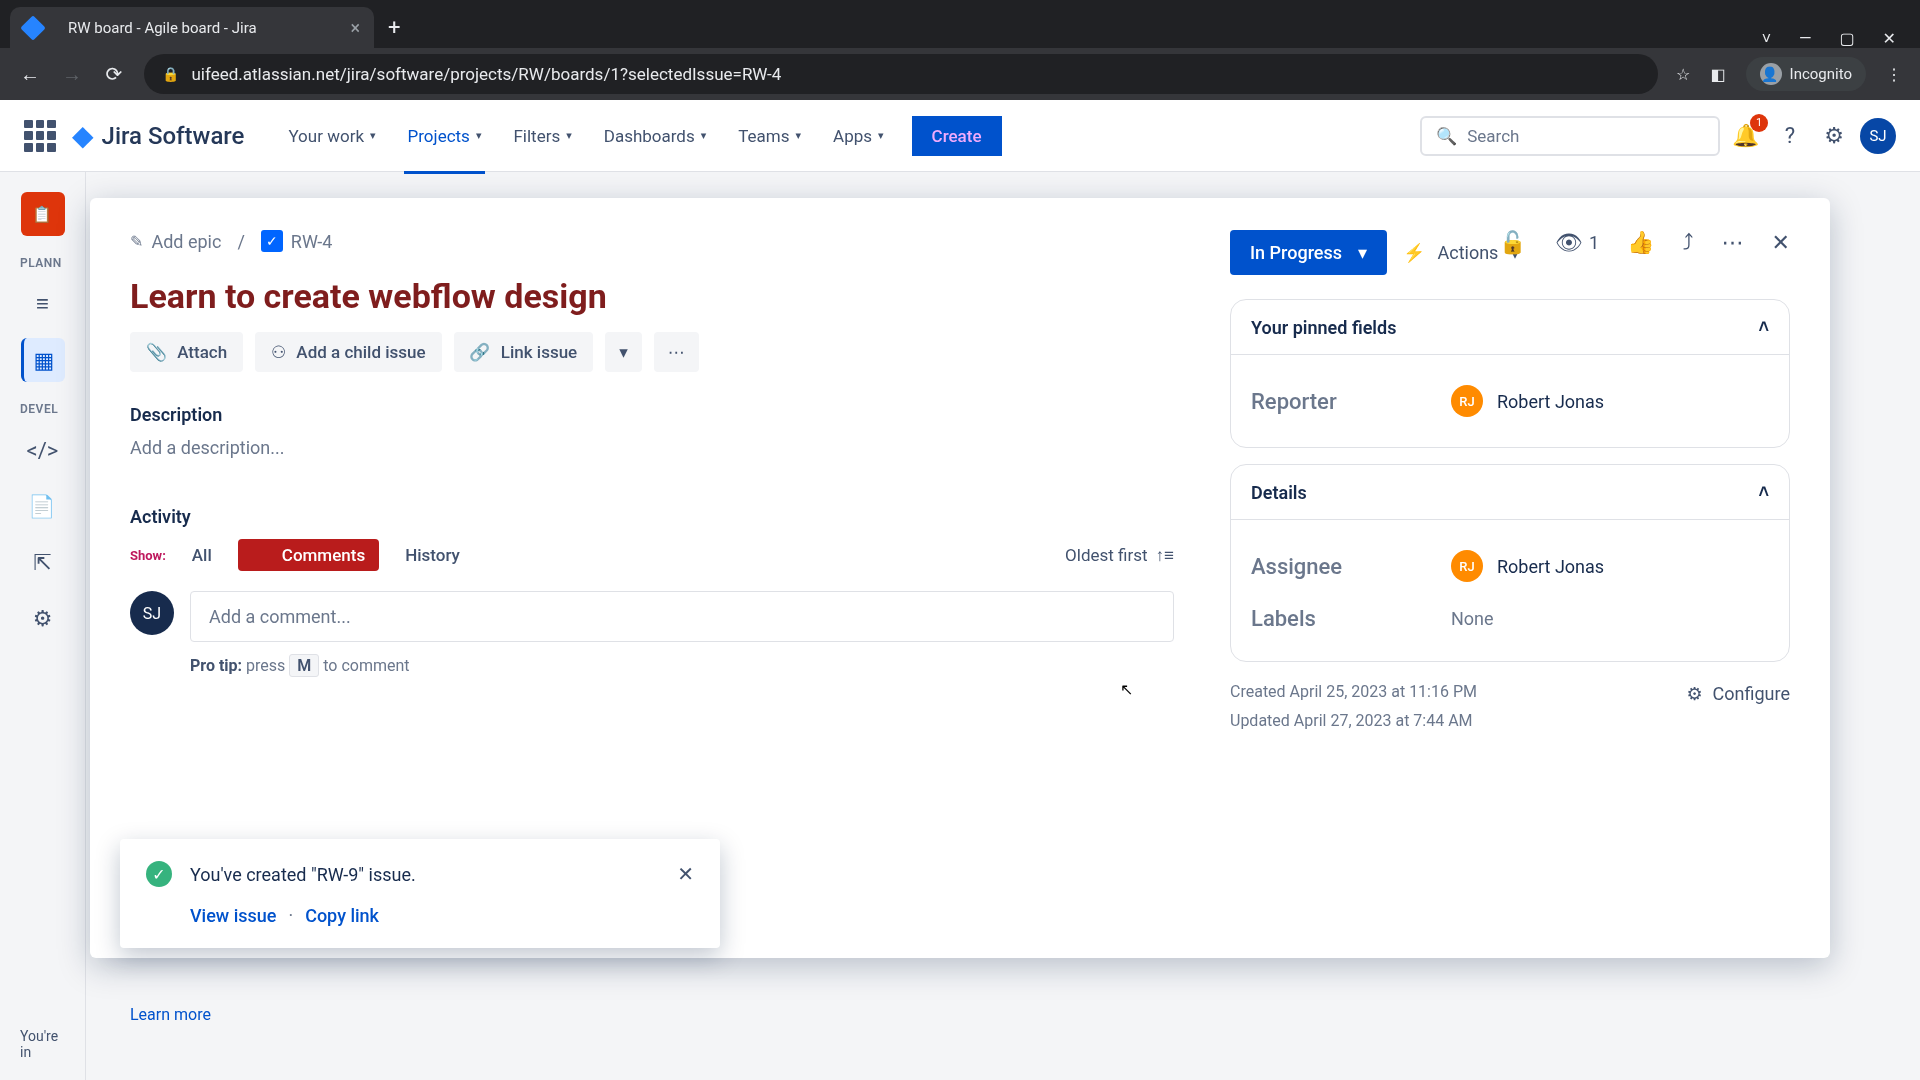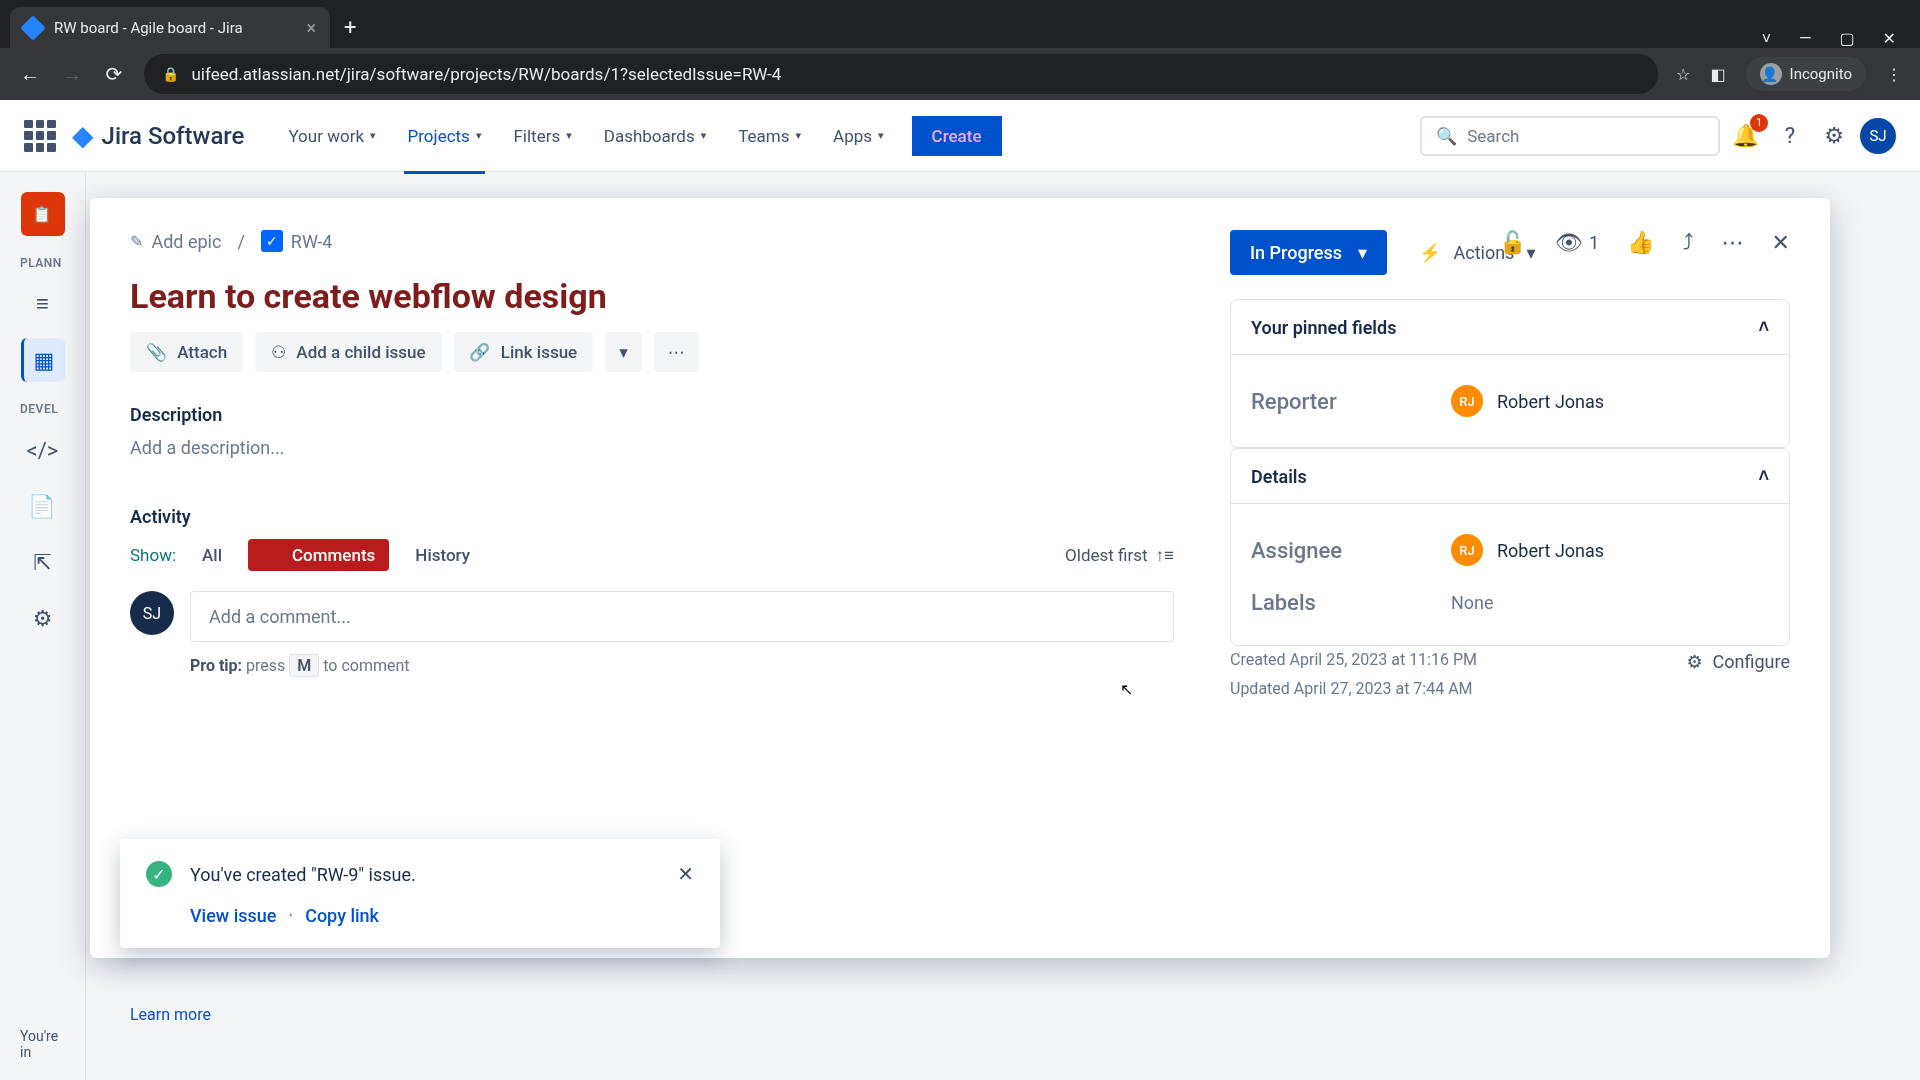--- a/index.html
+++ b/index.html
@@ -1,21 +1,21 @@
 <!DOCTYPE html>
 <html><head>
 <meta charset="utf-8">
 <style>
 * { margin: 0; padding: 0; box-sizing: border-box; font-family: -apple-system, BlinkMacSystemFont, "Segoe UI", Roboto, sans-serif; }
 body { background: #f4f5f7; overflow: hidden; width: 1920px; height: 1080px; position: relative; }
 
 
 .browser-chrome { background: #202124; height: 100px; display: flex; flex-direction: column; }
 .tab-bar { height: 48px; display: flex; align-items: flex-end; padding-left: 10px; }
-.tab { background: #35363a; color: #e8eaed; padding: 10px 14px; border-radius: 10px 10px 0 0; display: flex; align-items: center; gap: 12px; width: 320px; font-size: 15px; }
+.tab { background: #35363a; color: #e8eaed; padding: 10px 14px; border-radius: 10px 10px 0 0; display: flex; align-items: center; gap: 26px; width: 364px; font-size: 15px; }
 .tab-favicon { width: 18px; height: 18px; background: #2684ff; transform: rotate(45deg); border-radius: 2px; }
 .tab-title { flex: 1; white-space: nowrap; overflow: hidden; text-overflow: ellipsis; }
 .tab-close { color: #9aa0a6; font-size: 18px; cursor: pointer; }
 .new-tab { color: #e8eaed; font-size: 22px; padding: 8px 14px; cursor: pointer; }
 .window-controls { margin-left: auto; display: flex; gap: 28px; padding: 14px 24px 0 0; color: #e8eaed; }
 .window-controls span { cursor: pointer; font-size: 16px; }
 .addr-bar { background: #35363a; height: 52px; display: flex; align-items: center; padding: 0 18px; gap: 18px; }
 .nav-btn { color: #e8eaed; font-size: 20px; cursor: pointer; width: 24px; text-align: center; }
 .nav-btn.disabled { color: #5f6368; }
 .url-field { flex: 1; background: #202124; border-radius: 24px; padding: 10px 18px; color: #e8eaed; font-size: 17px; display: flex; align-items: center; gap: 12px; }
@@ -67,38 +67,38 @@
 .issue-title { font-size: 34px; font-weight: 700; color: #7f1d1d; margin-bottom: 16px; }
 
 .action-buttons { display: flex; gap: 12px; margin-bottom: 32px; }
 .action-btn { display: flex; align-items: center; gap: 10px; padding: 10px 16px; background: #f4f5f7; border-radius: 4px; font-size: 17px; color: #42526e; cursor: pointer; font-weight: 500; }
 .action-btn.icon-only { padding: 10px 14px; }
 
 .section-label { font-size: 18px; font-weight: 600; color: #172b4d; margin-bottom: 12px; }
 .desc-placeholder { color: #6b778c; font-size: 18px; margin-bottom: 48px; cursor: text; }
 
 .activity-tabs { display: flex; align-items: center; gap: 12px; margin-bottom: 20px; }
-.show-label { font-size: 17px; color: #0f766e; }
+.show-label { font-size: 13px; color: #be185d; font-weight: bold; }
 .tab-btn { padding: 6px 14px; border-radius: 4px; font-size: 17px; color: #42526e; cursor: pointer; font-weight: 500; }
 .tab-btn.active { background: #b91c1c; color: #fff; padding-left: 44px; }
 .sort-btn { margin-left: auto; display: flex; align-items: center; gap: 8px; font-size: 17px; color: #42526e; cursor: pointer; }
 
 .comment-row { display: flex; gap: 16px; align-items: flex-start; }
 .comment-avatar { width: 44px; height: 44px; border-radius: 50%; background: #172b4d; color: #fff; display: flex; align-items: center; justify-content: center; font-size: 16px; }
 .comment-input { flex: 1; border: 1px solid #dfe1e6; border-radius: 4px; padding: 14px 18px; font-size: 18px; color: #6b778c; cursor: text; }
 .pro-tip { margin-top: 12px; margin-left: 60px; font-size: 16px; color: #6b778c; }
 .pro-tip strong { color: #42526e; }
 .key-badge { display: inline-block; background: #f4f5f7; border: 1px solid #dfe1e6; border-radius: 3px; padding: 1px 7px; font-weight: 600; color: #42526e; }
 
 
-.status-row { display: flex; gap: 16px; margin-bottom: 24px; }
+.status-row { display: flex; gap: 0; margin-bottom: 24px; }
 .status-btn { background: #0052cc; color: #fff; padding: 12px 20px; border-radius: 4px; font-size: 18px; font-weight: 500; cursor: pointer; display: flex; align-items: center; gap: 16px; }
 .actions-btn { display: flex; align-items: center; gap: 12px; padding: 12px 16px; font-size: 18px; color: #42526e; cursor: pointer; }
 
-.panel { border: 1px solid #dfe1e6; border-radius: 8px; }
+.panel { border: 1px solid #dfe1e6; border-radius: 16px; margin-bottom: 16px; }
 .panel-header { padding: 16px 20px; font-size: 18px; font-weight: 600; color: #172b4d; display: flex; align-items: center; justify-content: space-between; cursor: pointer; border-bottom: 1px solid #dfe1e6; }
 .panel-body { padding: 18px 20px; }
 .field-row { display: flex; align-items: center; padding: 12px 0; }
 .field-label { width: 200px; font-size: 22px; color: #6b778c; font-weight: 500; }
 .field-value { display: flex; align-items: center; gap: 14px; font-size: 18px; color: #172b4d; }
 .user-avatar { width: 32px; height: 32px; border-radius: 50%; background: #ff8b00; color: #fff; display: flex; align-items: center; justify-content: center; font-size: 13px; font-weight: 500; }
 .assign-link { color: #0052cc; font-size: 17px; cursor: pointer; margin-left: 46px; margin-top: 6px; }
 .none-value { color: #6b778c; font-size: 18px; }
 
 .timestamps { font-size: 16px; color: #6b778c; line-height: 1.8; display:flex; justify-content: space-between; align-items: flex-start; }

